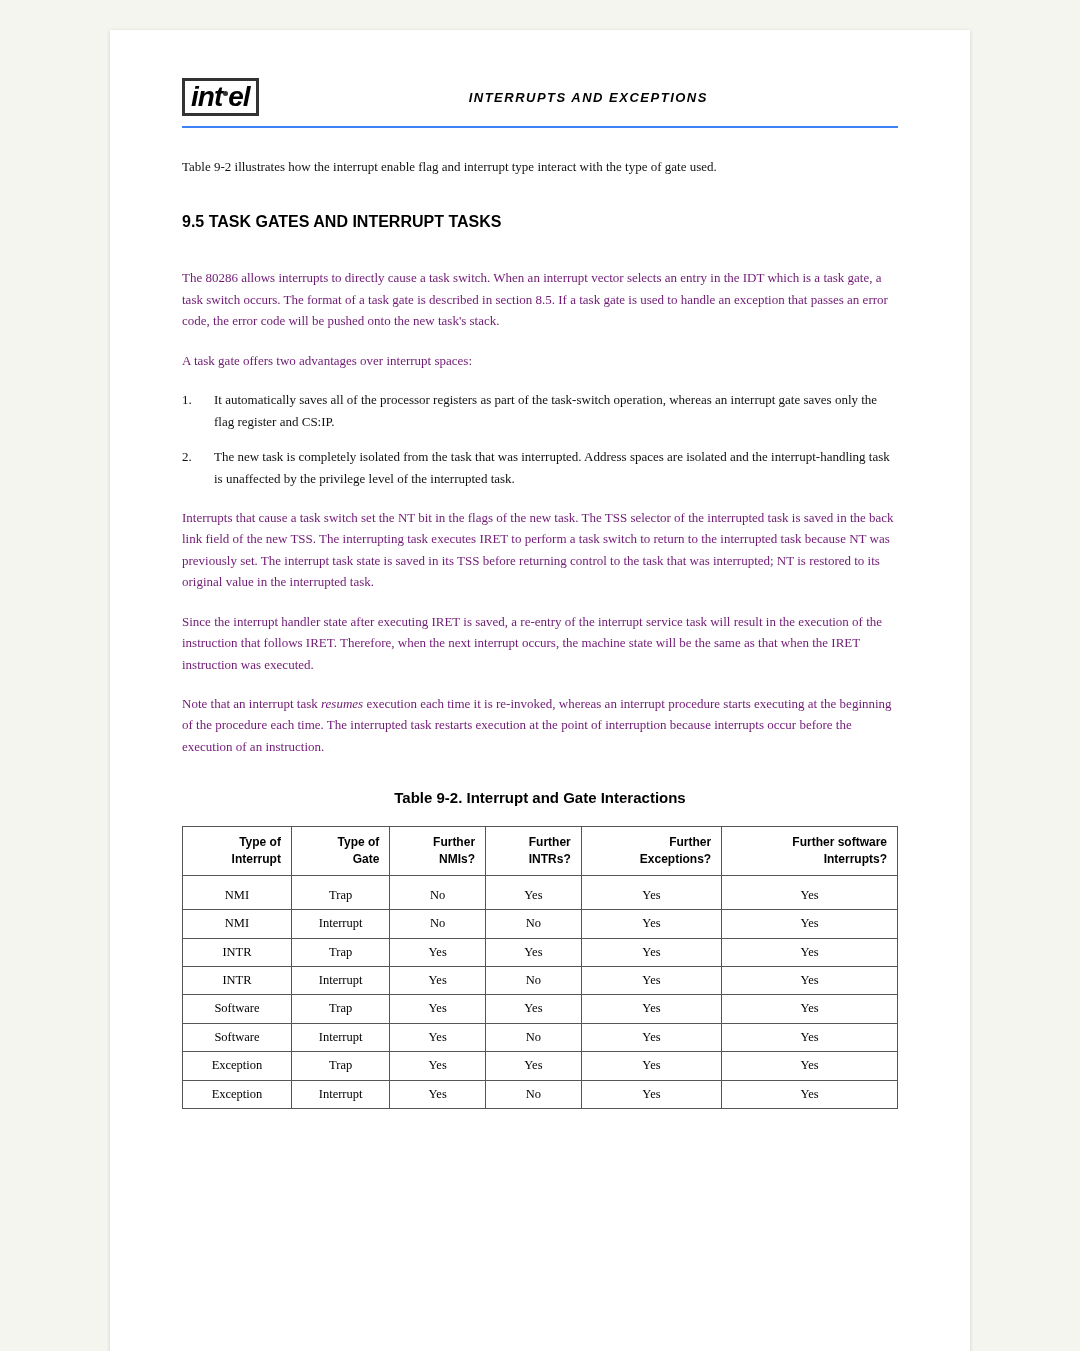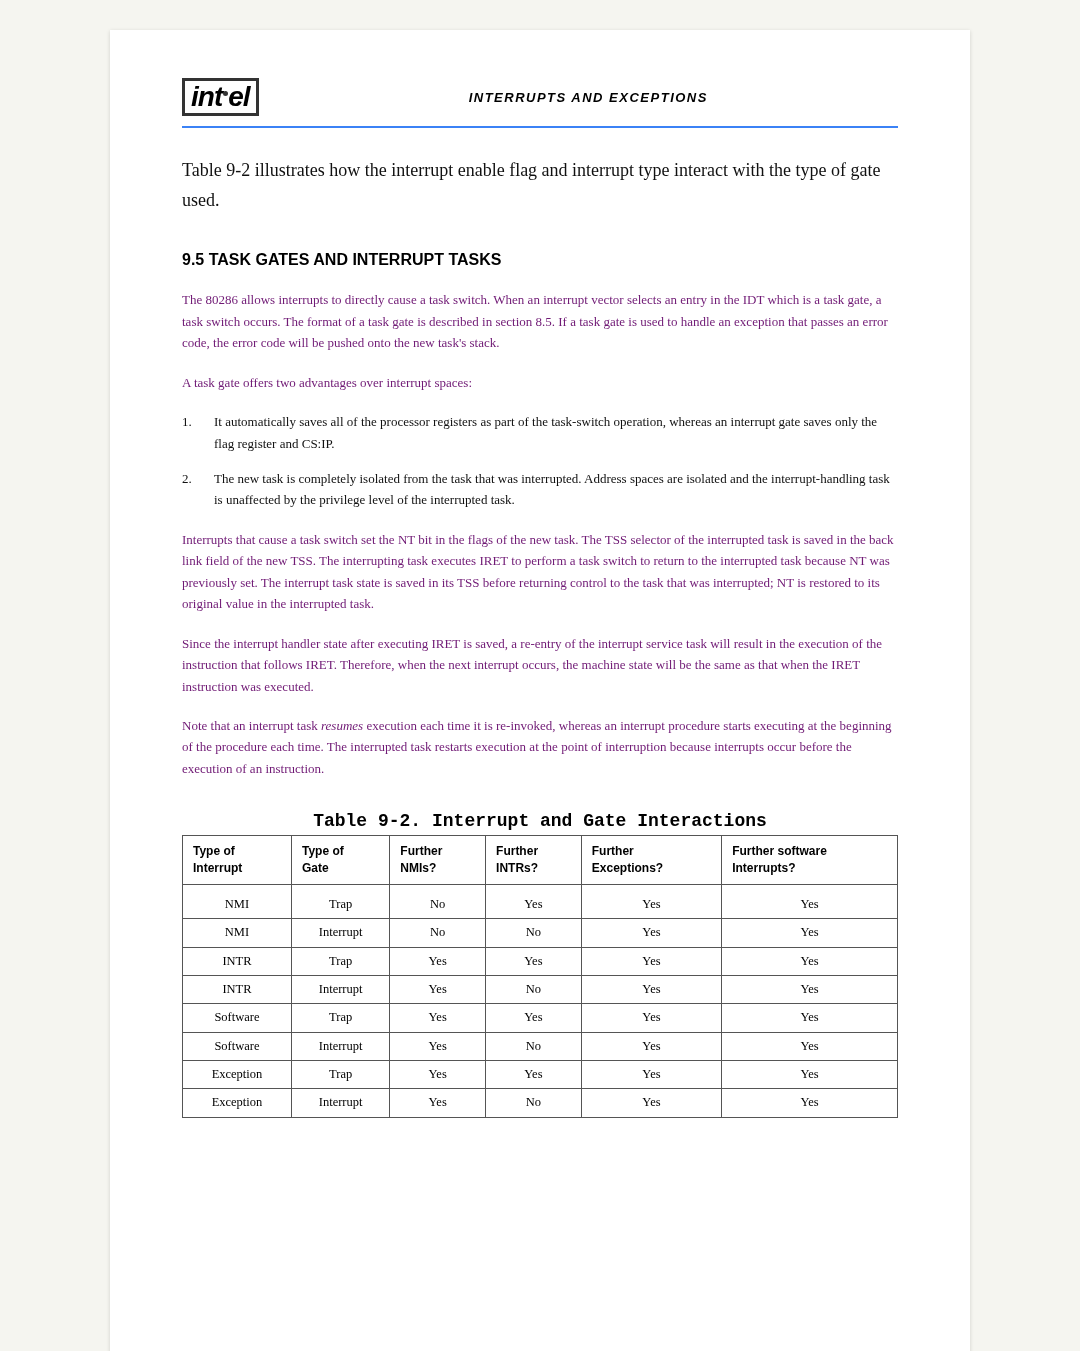--- a/index.html
+++ b/index.html
@@ -64,32 +64,32 @@
       text-align: center;
       font-size: 13px;
       font-weight: bold;
       letter-spacing: 1.5px;
       font-family: Arial, sans-serif;
       font-style: italic;
     }
 
     
     .intro-paragraph {
-      font-size: 18px;
+      font-size: 13px;
       line-height: 1.65;
       margin-bottom: 36px;
       color: #111;
     }
 
     
     .section-heading {
       font-size: 16px;
       font-weight: bold;
       font-family: Arial, sans-serif;
-      margin-bottom: 20px;
+      margin-bottom: 36px;
       margin-top: 8px;
     }
 
     .body-text {
       font-size: 13px;
       line-height: 1.65;
       margin-bottom: 18px;
       color: #701a75;
     }
 
@@ -121,37 +121,37 @@
       flex: 1;
     }
 
     
     .table-section {
       margin-top: 32px;
     }
 
     .table-caption {
       text-align: center;
-      font-size: 18px;
+      font-size: 15px;
       font-weight: bold;
-      font-family: Liberation Mono, monospace;
-      margin-bottom: 4px;
+      font-family: Liberation Sans, sans-serif;
+      margin-bottom: 20px;
     }
 
     .data-table {
       width: 100%;
       border-collapse: collapse;
       font-size: 12.5px;
       border: 1.5px solid #555;
     }
 
     .data-table th {
       border: 1px solid #555;
       padding: 7px 10px;
-      text-align: left;
+      text-align: right;
       font-weight: bold;
       font-family: Arial, sans-serif;
       font-size: 12px;
       background: #fff;
       vertical-align: middle;
       line-height: 1.4;
     }
 
     .data-table td {
       border: 1px solid #555;

